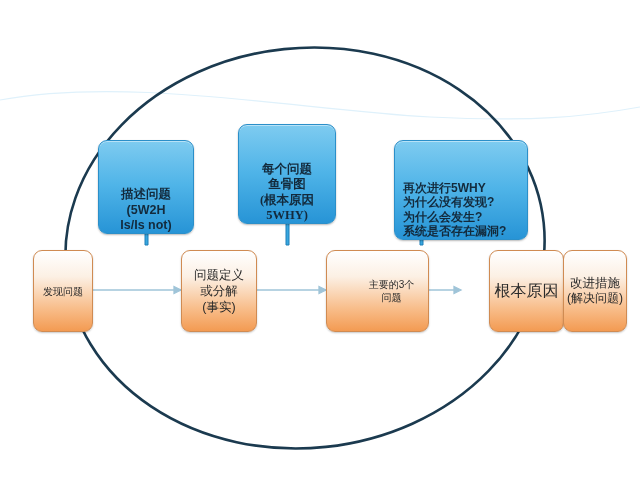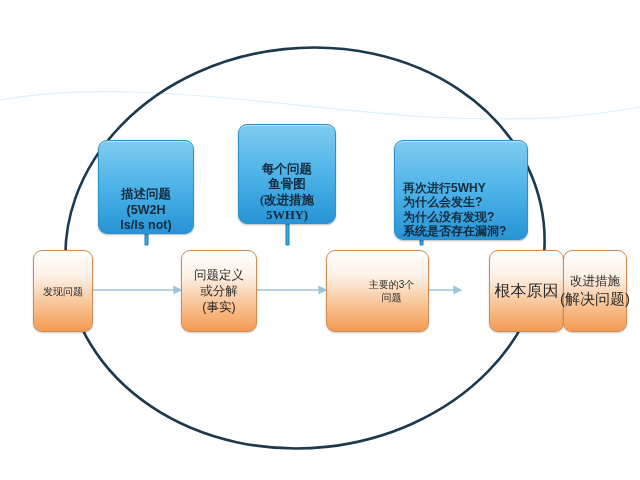--- a/index.html
+++ b/index.html
@@ -106,30 +106,30 @@
       <span class="l">描述问题</span>
       <span class="l">(5W2H</span>
       <span class="l">Is/Is not)</span>
     </span>
   </div>
 
   <div class="bbox" style="left:238px;top:124px;width:96px;height:98px;font-size:12.5px;font-family:Liberation Serif, serif;">
     <span class="lines">
       <span class="l">每个问题</span>
       <span class="l">鱼骨图</span>
-      <span class="l">(改进措施</span>
+      <span class="l">(根本原因</span>
       <span class="l">5WHY)</span>
     </span>
   </div>
 
   <div class="bbox" style="left:358px;top:140px;width:132px;height:98px;font-size:12px;justify-content:flex-start;margin-left:36px;">
     <span class="lines" style="text-align:left;padding-left:8px;">
       <span class="l">再次进行5WHY</span>
+      <span class="l">为什么没有发现?</span>
       <span class="l">为什么会发生?</span>
-      <span class="l">为什么没有发现?</span>
       <span class="l">系统是否存在漏洞?</span>
     </span>
   </div>
 
   <div class="obox" style="left:33px;top:250px;width:58px;height:80px;font-size:10px;">
     <span>
       <span class="l">发现问题</span>
     </span>
   </div>
 
@@ -150,17 +150,17 @@
 
   <div class="obox" style="left:461px;top:250px;width:73px;height:80px;font-size:16px;margin-left:28px;">
     <span>
       <span class="l">根本原因</span>
     </span>
   </div>
 
   <div class="obox" style="left:563px;top:250px;width:62px;height:80px;font-size:12.5px;">
     <span>
       <span class="l">改进措施</span>
-      <span class="l" style="font-size:15px;">(解决问题)</span>
+      <span class="l" style="font-size:12px;">(解决问题)</span>
     </span>
   </div>
 
 </div>
 
 </body></html>

